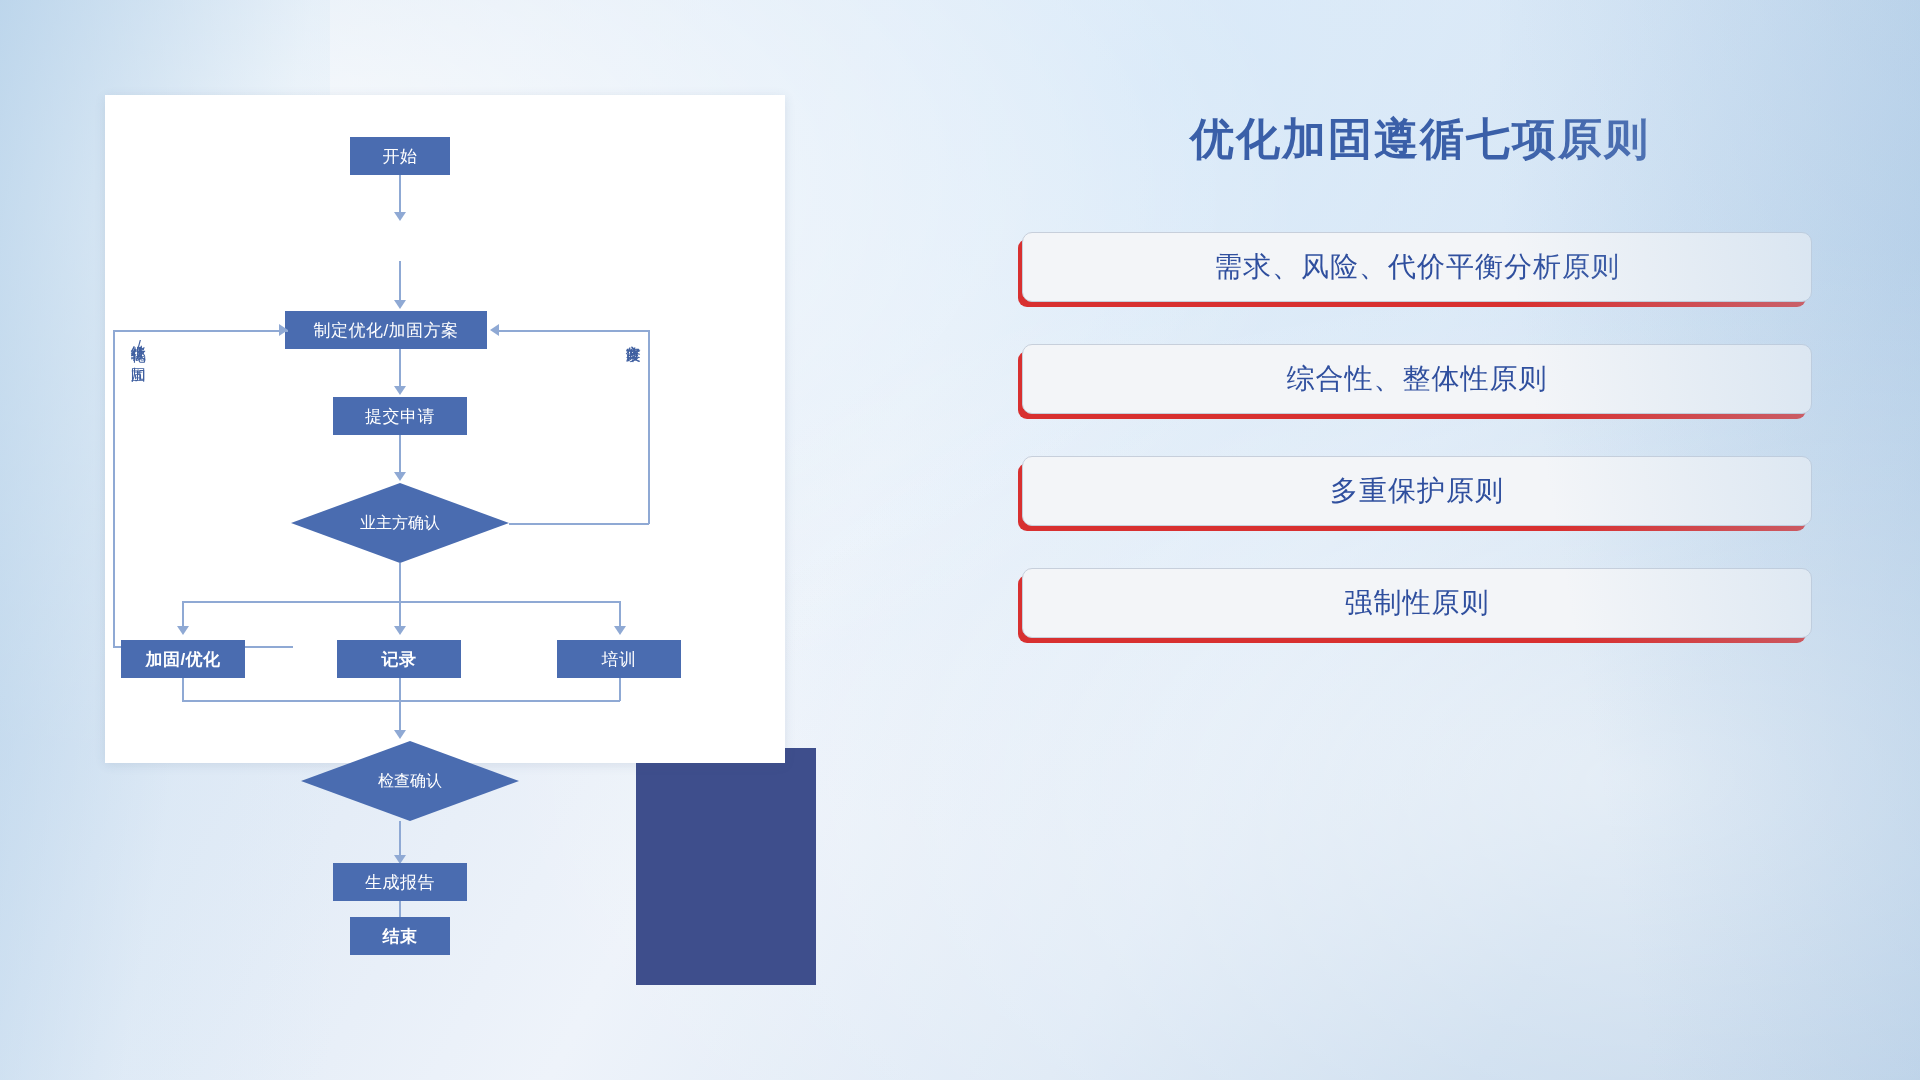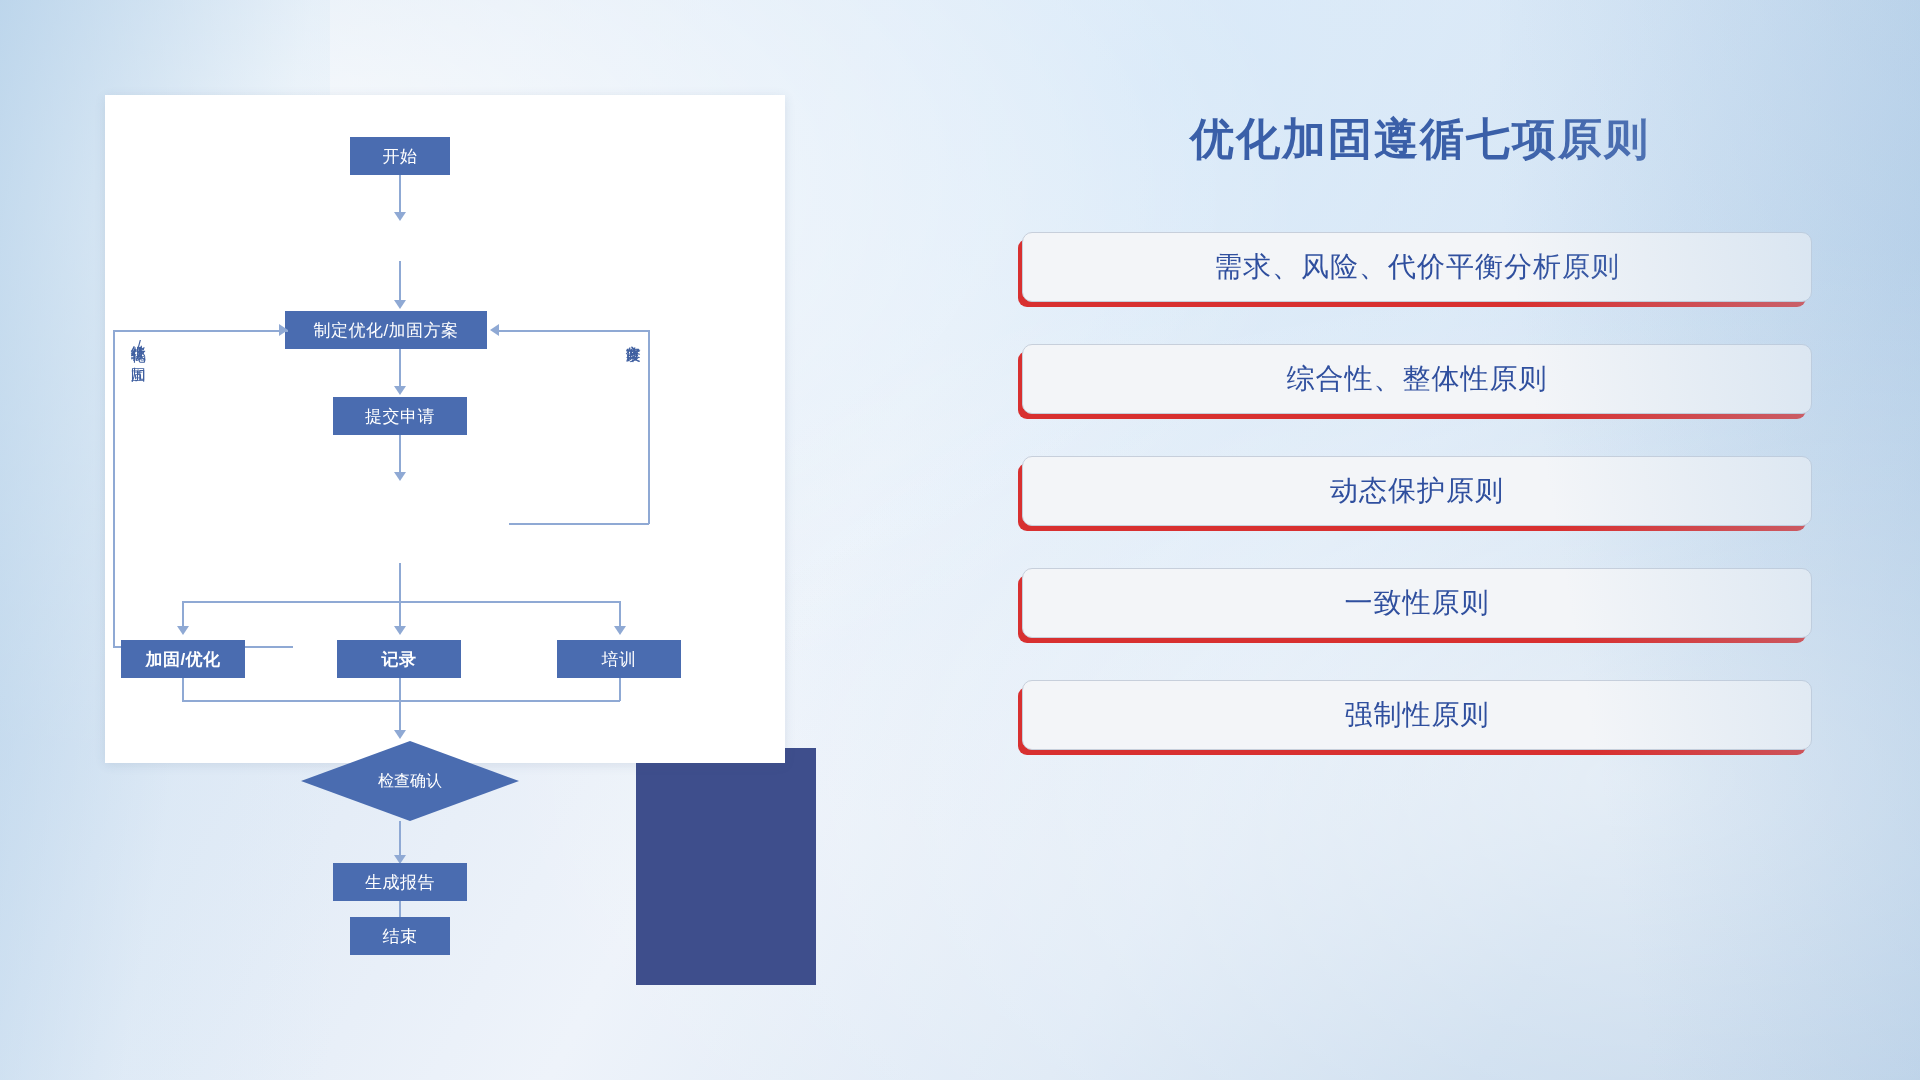--- a/index.html
+++ b/index.html
@@ -193,20 +193,24 @@
       <div class="arrow-down" style="left:289px; top:205px;"></div>
 
       <div class="node" style="left:180px; top:216px; width:202px; height:38px;">制定优化/加固方案</div>
       <div class="ln v" style="left:294px; top:254px; height:42px;"></div>
       <div class="arrow-down" style="left:289px; top:291px;"></div>
 
       <div class="node" style="left:228px; top:302px; width:134px; height:38px;">提交申请</div>
       <div class="ln v" style="left:294px; top:340px; height:42px;"></div>
       <div class="arrow-down" style="left:289px; top:377px;"></div>
 
+      <div class="diamond-wrap" style="left:186px; top:388px; width:218px; height:80px;">
+        <div class="diamond"></div>
+        <div class="diamond-label">业主方确认</div>
+      </div>
 
       <div class="ln h" style="left:404px; top:428px; width:140px;"></div>
       <div class="ln v" style="left:543px; top:235px; height:194px;"></div>
       <div class="ln h" style="left:394px; top:235px; width:150px;"></div>
       <div class="arrow-left" style="left:385px; top:229px;"></div>
       <div class="side-label" style="left:520px; top:238px; height:110px;">方案修改</div>
 
       <div class="ln v" style="left:8px; top:235px; height:316px;"></div>
       <div class="ln h" style="left:8px; top:235px; width:175px;"></div>
       <div class="arrow-right" style="left:174px; top:229px;"></div>
@@ -239,28 +243,27 @@
         <div class="diamond-label">检查确认</div>
       </div>
 
       <div class="ln v" style="left:294px; top:726px; height:38px;"></div>
       <div class="arrow-down" style="left:289px; top:760px;"></div>
 
       <div class="node" style="left:228px; top:768px; width:134px; height:38px;">生成报告</div>
       <div class="ln v" style="left:294px; top:806px; height:34px;"></div>
       <div class="arrow-down" style="left:289px; top:833px;"></div>
 
-      <div class="node" style="left:245px; top:822px; width:100px; height:38px; top:822px;">结束</div>
+      <div class="node" style="left:245px; top:822px; width:100px; height:38px; top:822px;font-weight:bold;">结束</div>
 
     </div>
   </div>
 
   <div class="right-title">优化加固遵循七项原则</div>
 
   <div class="bars">
     <div class="bar">需求、风险、代价平衡分析原则</div>
     <div class="bar">综合性、整体性原则</div>
-    <div class="bar">动态保护原则</div>
-    <div class="bar">一致性原则</div>
+    <div class="bar">多重保护原则</div>
     <div class="bar">强制性原则</div>
   </div>
 
 </div>
 
 </body></html>

